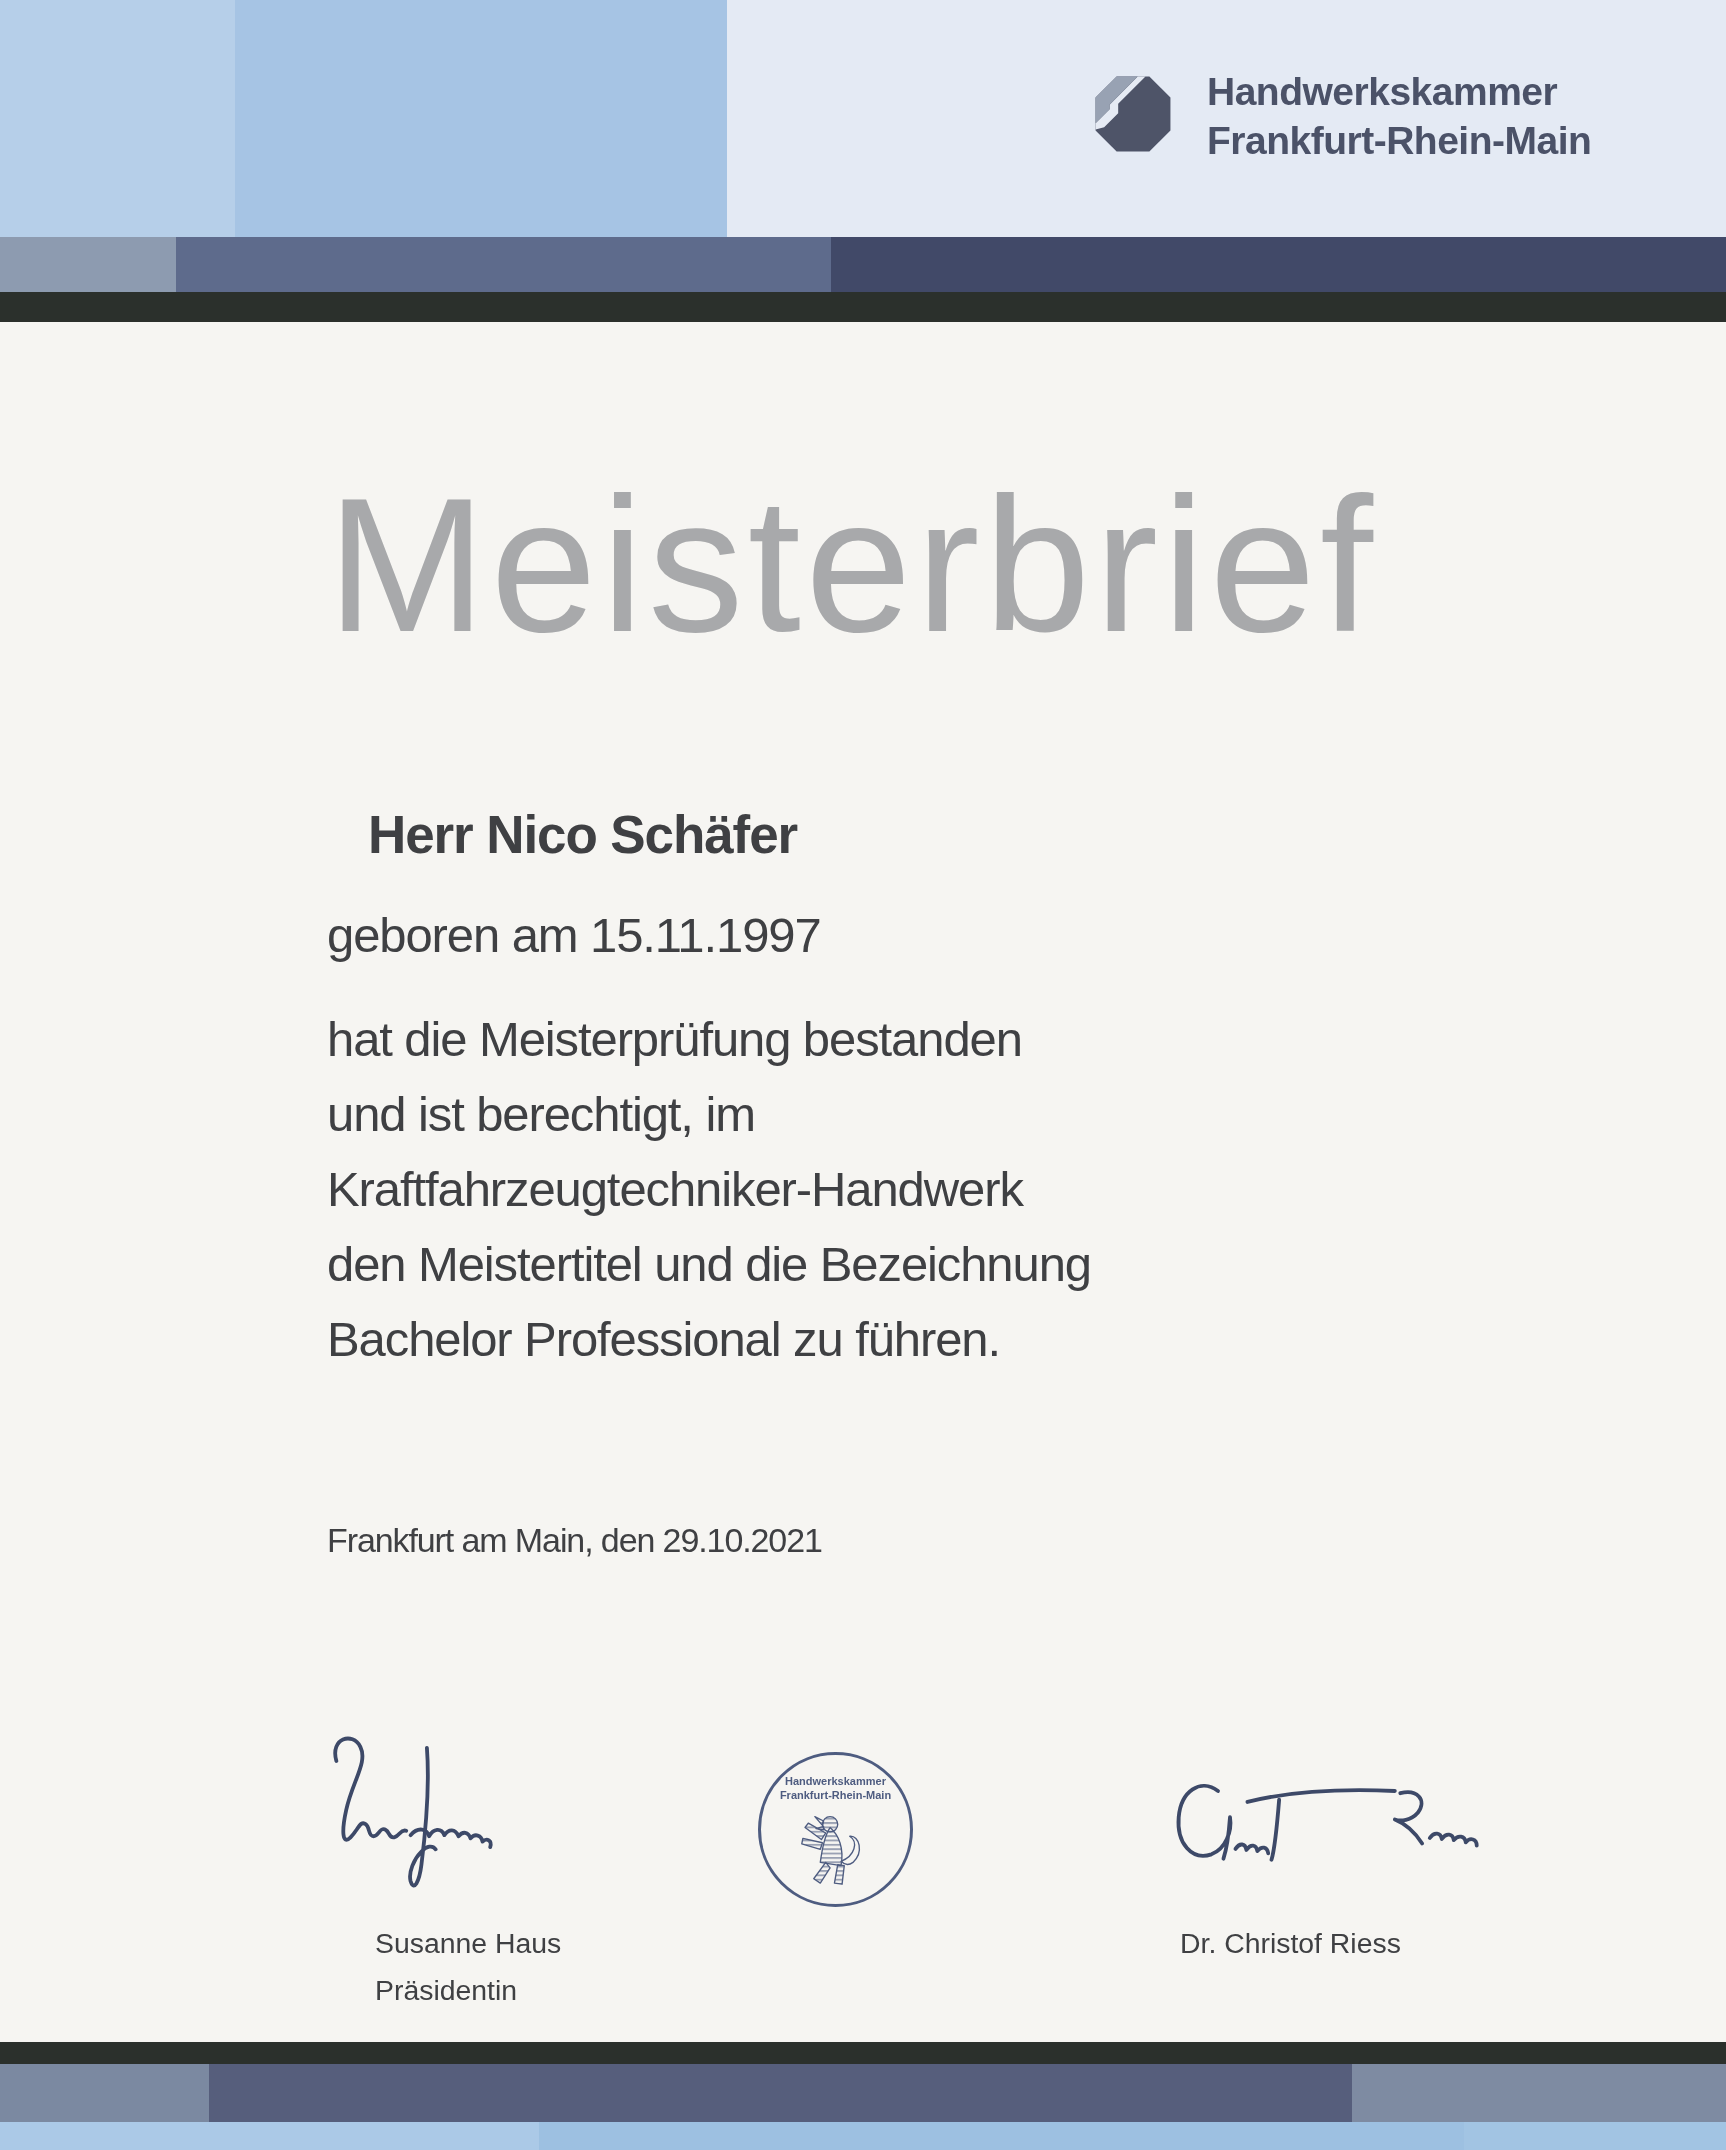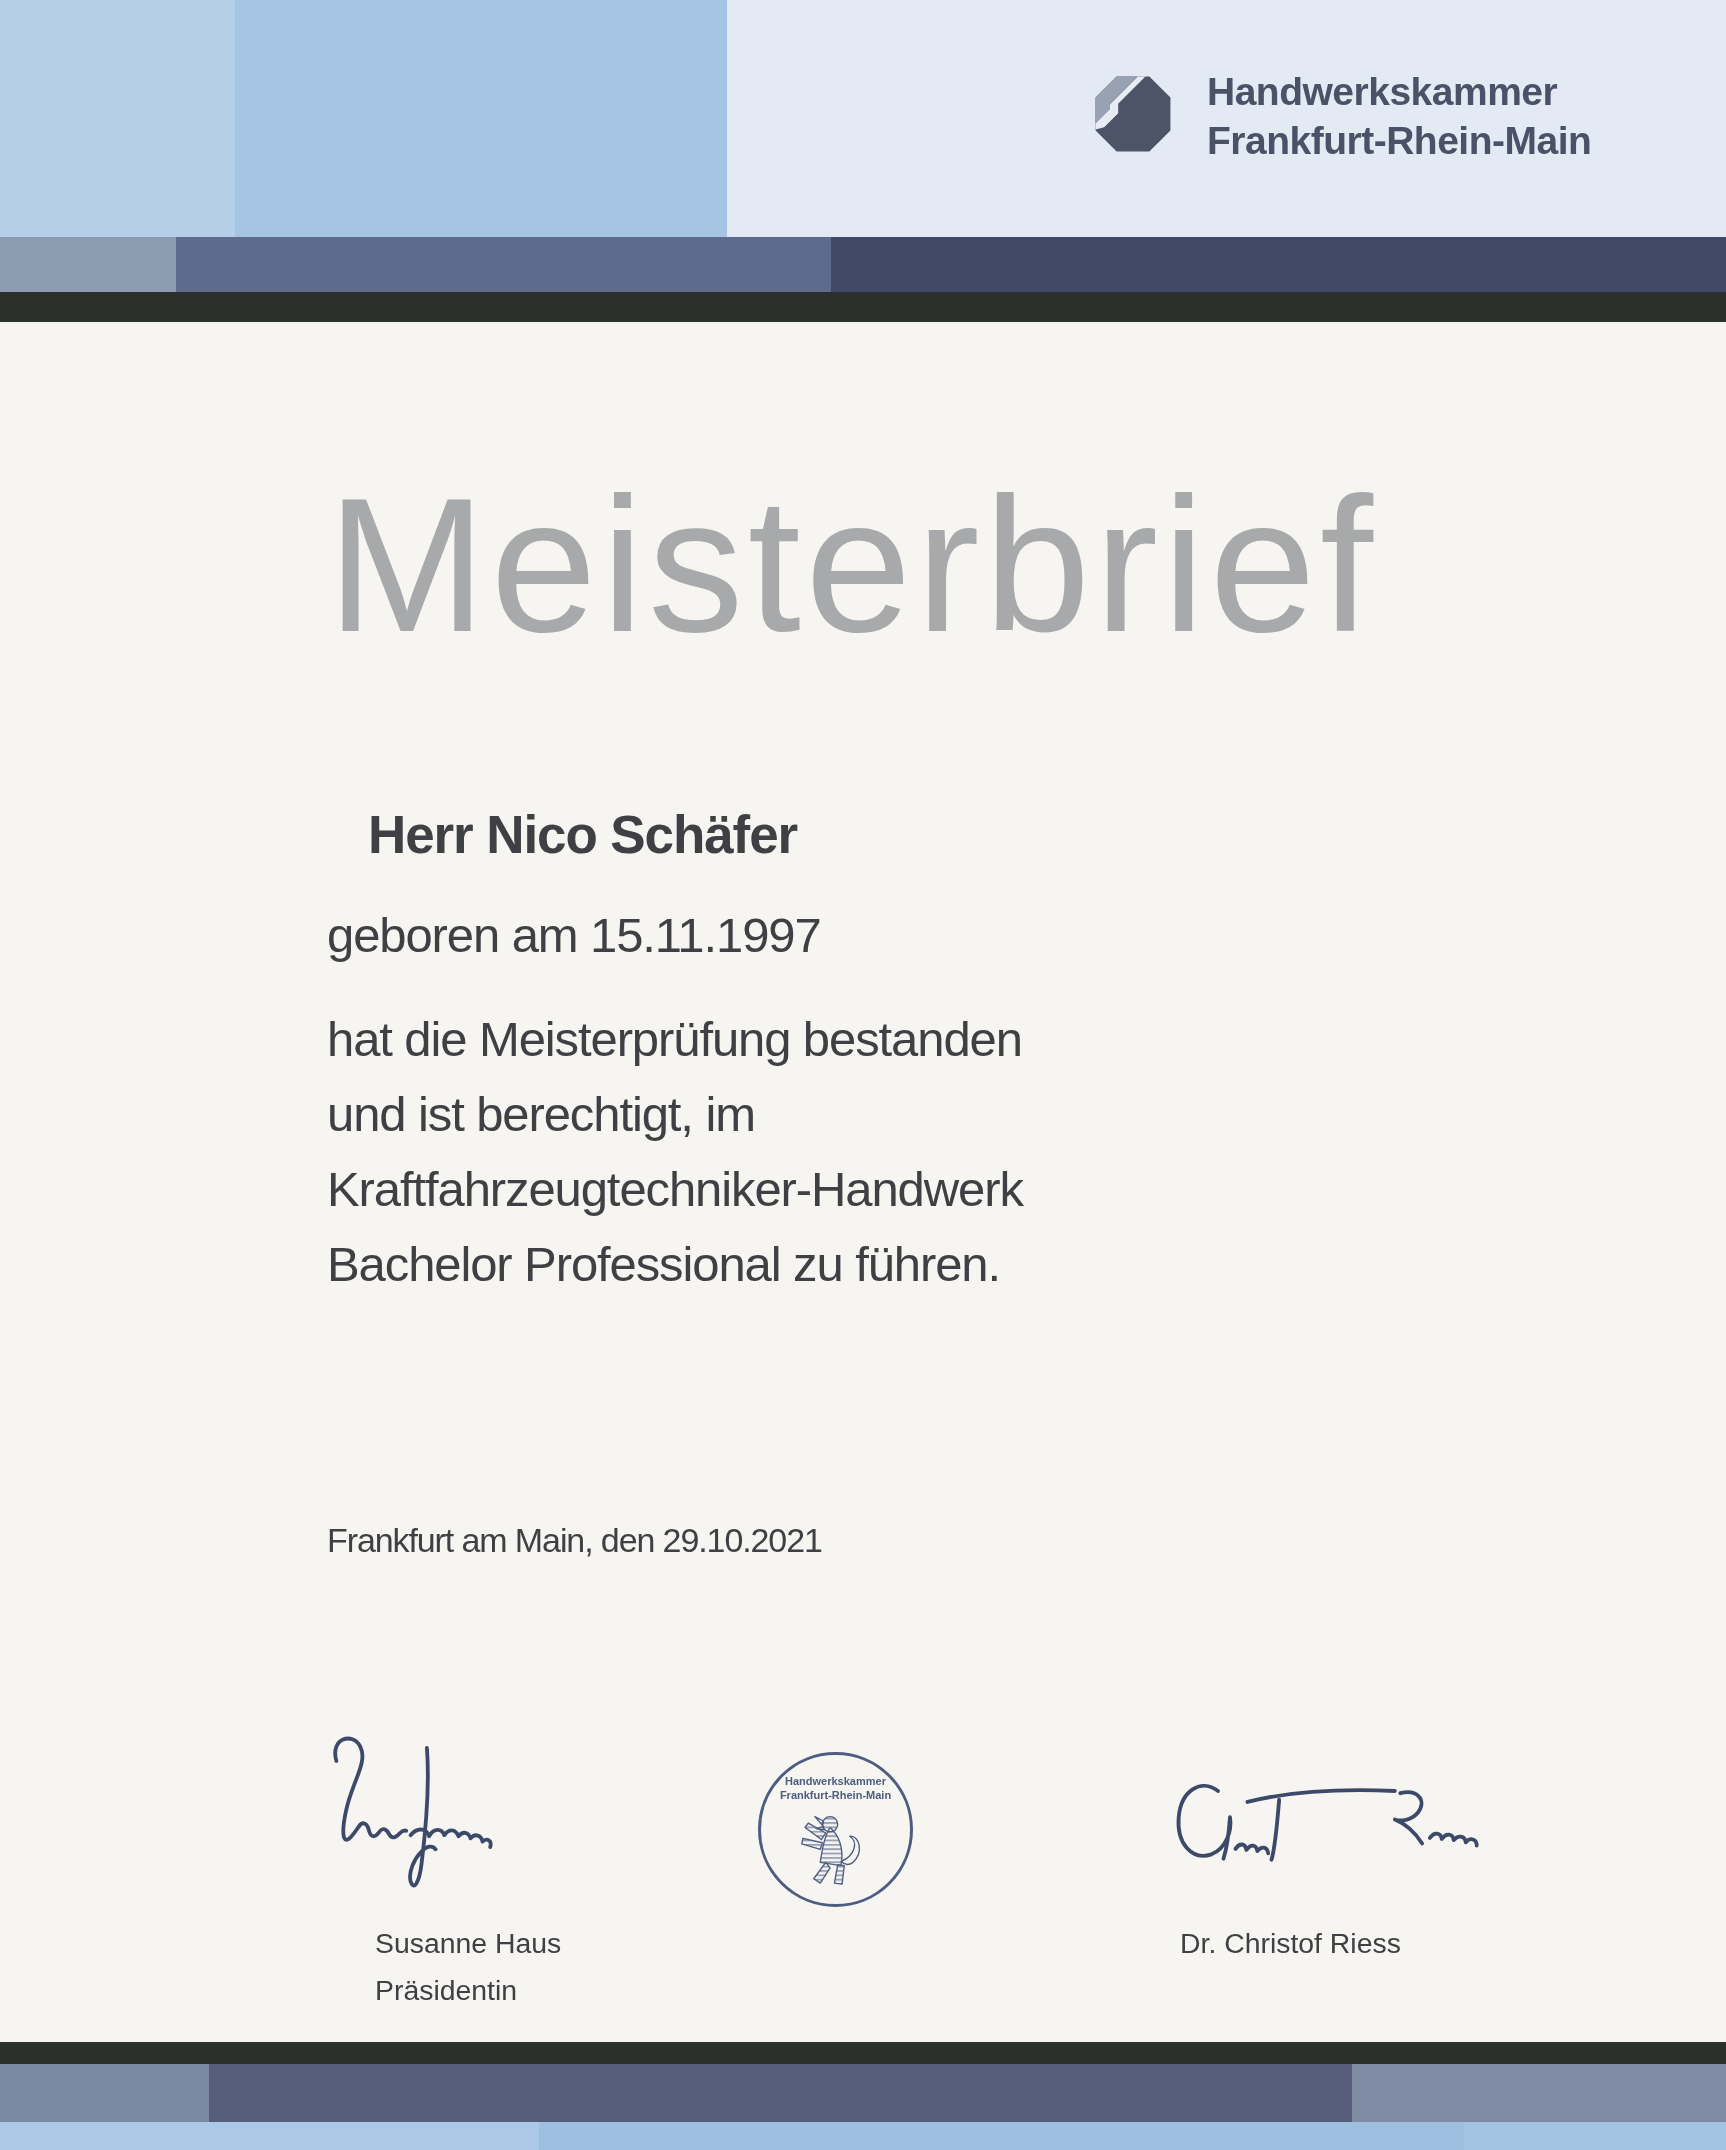--- a/index.html
+++ b/index.html
@@ -100,20 +100,21 @@
 
 <div class="abs cert-title">Meisterbrief</div>
 
 <div class="abs recipient-name">Herr Nico Schäfer</div>
 <div class="abs birth-line">geboren am 15.11.1997</div>
 
 <div class="abs body-par">
   <div>hat die Meisterprüfung bestanden</div>
   <div>und ist berechtigt, im</div>
   <div>Kraftfahrzeugtechniker-Handwerk</div>
+  <div>den Meistertitel und die Bezeichnung</div>
   <div>Bachelor Professional zu führen.</div>
 </div>
 
 <div class="abs date-line">Frankfurt am Main, den 29.10.2021</div>
 
 <svg class="abs sig-left-script" width="180" height="175" viewBox="0 0 330 320">
   <g class="sig-script" stroke-width="7">
     <path d="M30,60 C18,18 60,6 74,34 C88,62 60,96 48,150 C40,186 40,216 56,200 C70,186 74,168 84,176 C92,182 88,198 98,198 C108,198 110,180 120,186 C128,190 126,202 136,200 C146,198 148,184 158,188"></path>
     <path d="M196,36 C200,90 196,170 186,250 C182,282 172,300 166,280 C162,264 172,240 186,226 C196,216 206,214 212,222"></path>
     <path d="M166,196 C180,180 196,184 200,198 C208,184 222,182 228,196 C236,184 248,184 254,198 C262,188 272,190 276,202 C284,192 296,196 298,208 C306,200 316,206 312,218"></path>

